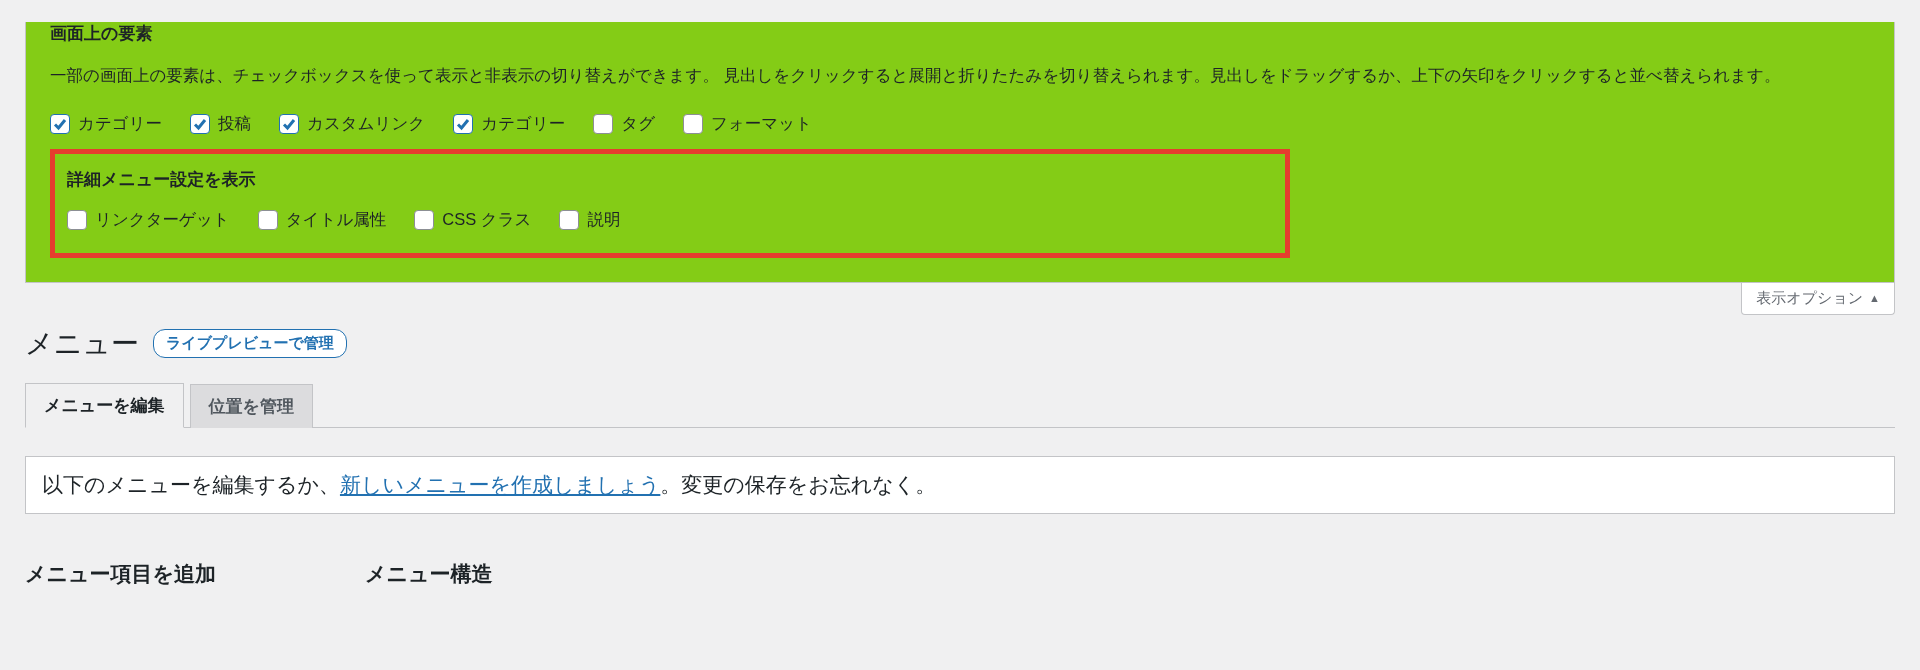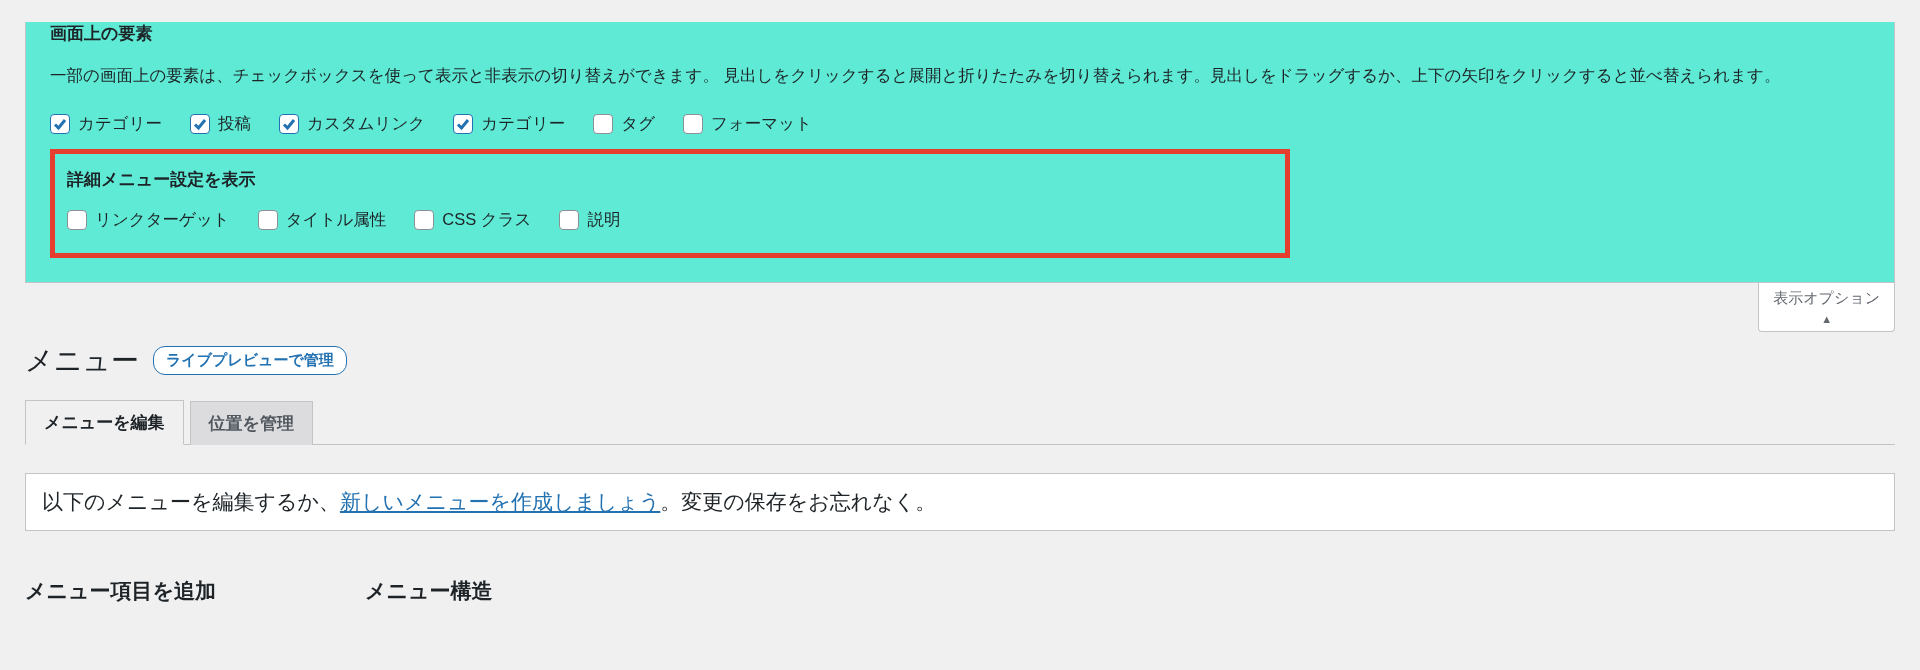--- a/index.html
+++ b/index.html
@@ -7,21 +7,21 @@
       font-family: -apple-system, BlinkMacSystemFont, "Segoe UI", "Hiragino Sans", "Hiragino Kaku Gothic ProN", Meiryo, sans-serif;
       background: #f0f0f1;
       color: #1d2327;
       font-size: 14px;
       width: 1920px;
       height: 670px;
       overflow: hidden;
     }
 
     .screen-options-panel {
-      background: #5eead4;
+      background: #84cc16;
       border: 1px solid #c3c4c7;
       border-top: none;
       margin: 0 25px 0 25px;
       padding: 0 24px 24px 24px;
     }
 
     .section-heading {
       font-size: 17px;
       font-weight: 600;
       margin: 22px 0 16px 0;
@@ -98,21 +98,20 @@
       border: 1px solid #c3c4c7;
       border-top: none;
       border-radius: 0 0 4px 4px;
       padding: 6px 14px;
       font-size: 15px;
       color: #646970;
       cursor: pointer;
       display: inline-flex;
       align-items: center;
       gap: 6px;
-      flex-direction: column;
     }
     .screen-options-button .chev {
       font-size: 11px;
       line-height: 1;
     }
 
     
     .page-heading-row {
       margin: 10px 25px 20px 25px;
       display: flex;

